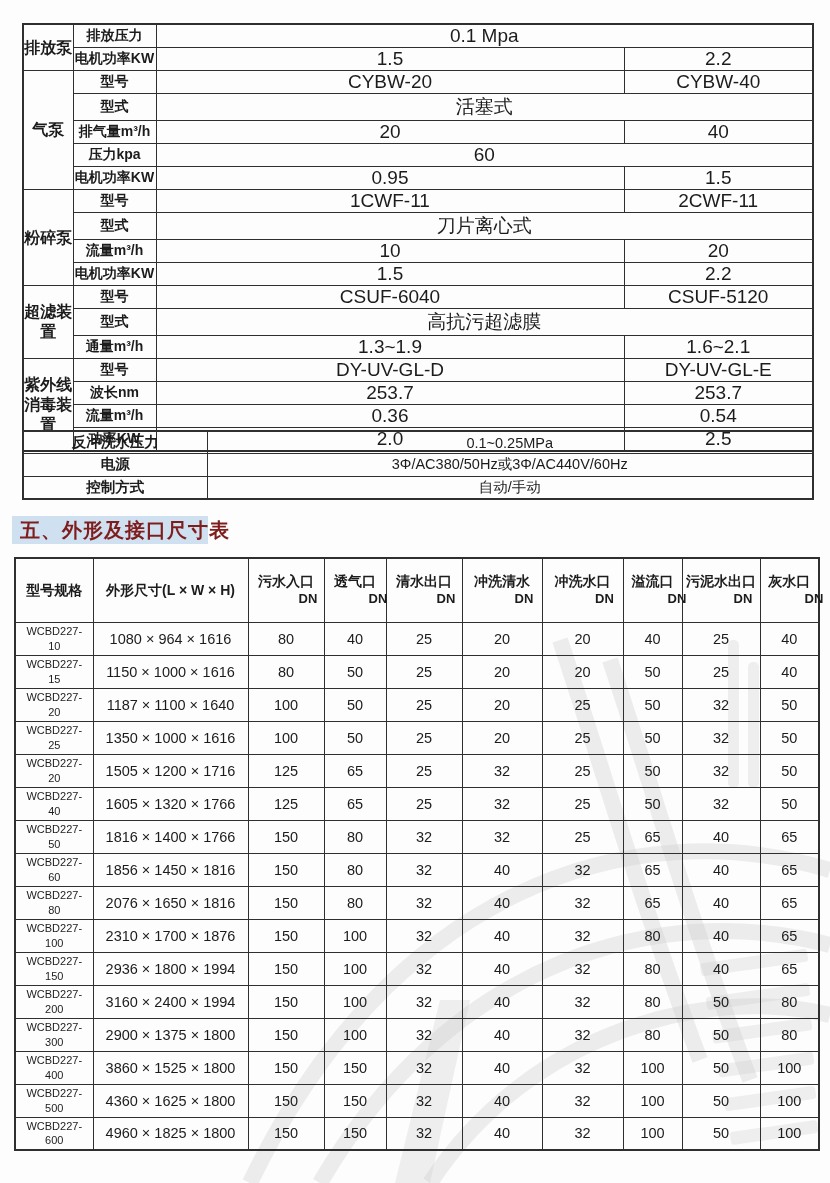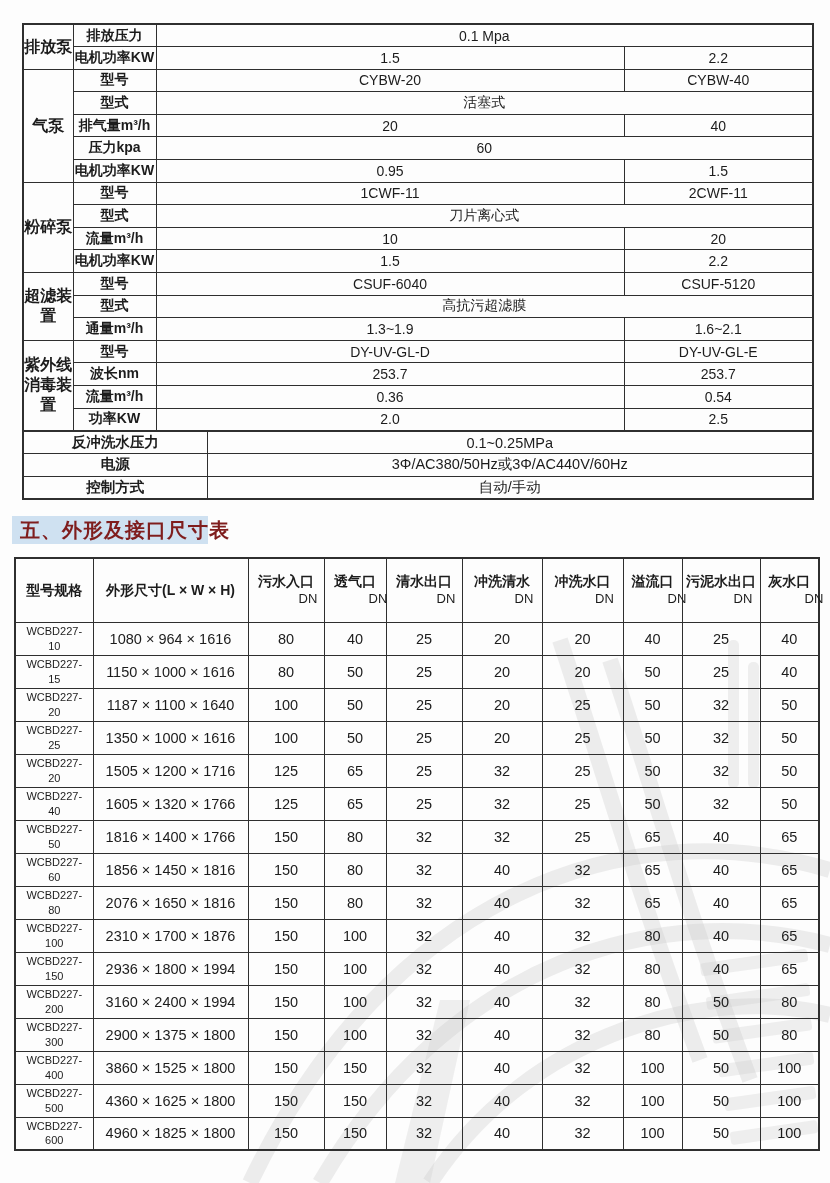--- a/index.html
+++ b/index.html
@@ -8,38 +8,38 @@
   #wm { position:absolute; left:0; top:0; z-index:0; }
 
   table { border-collapse:collapse; table-layout:fixed; background:transparent; position:absolute; z-index:1; }
   td { border:1px solid #2f2f2f; text-align:center; vertical-align:middle; padding:0; background:transparent; }
 
   
   #spec-table { left:22px; top:23px; width:790px; border:2px solid #2f2f2f; }
   #spec-table tr { height:22.6px; }
   #spec-table td.group-label { font-weight:700; font-size:16px; line-height:1.25; width:50px; }
   #spec-table td.param { font-weight:700; font-size:14px; white-space:nowrap; width:83px; }
-  #spec-table td.val { font-size:14px; }
+  #spec-table td.val { font-size:19px; }
 
   
   #spec-footer { left:22px; top:430px; width:790px; border:2px solid #2f2f2f; }
   #spec-footer tr { height:22.6px; }
   #spec-footer td.flabel { font-weight:700; font-size:14.5px; width:184px;text-align:center; }
   #spec-footer td.fval { font-size:14.5px; }
 
   
   #title-band { position:absolute; left:12px; top:516px; width:196px; height:28px; background:#cfe1f1; z-index:1; }
   #section-title { position:absolute; left:20px; top:517px; z-index:2; font-size:20px; font-weight:700; color:#7f1d1d; letter-spacing:1px; white-space:nowrap; }
 
   
   #dim-table { left:14px; top:557px; width:804px; border:2px solid #2f2f2f; }
   #dim-table tr.hdr { height:64px; }
   #dim-table tr.datarow { height:33px;padding-left:16px; }
   #dim-table td .ht { font-weight:700; font-size:14px; white-space:nowrap; line-height:1.35; }
-  #dim-table td .hs { font-weight:400; font-size:13px; line-height:1.3;margin-left:44px; }
+  #dim-table td .hs { font-weight:700; font-size:13px; line-height:1.3;margin-left:44px; }
   #dim-table td.model { font-size:11px; line-height:1.3; }
   #dim-table td.dims { font-size:14.5px; white-space:nowrap; }
   #dim-table td.dn { font-size:14.5px; }
 </style>
 </head>
 <body>
 
 <div id="page">
 
   <svg id="wm" width="830" height="1183" viewBox="0 0 830 1183" aria-hidden="true">

